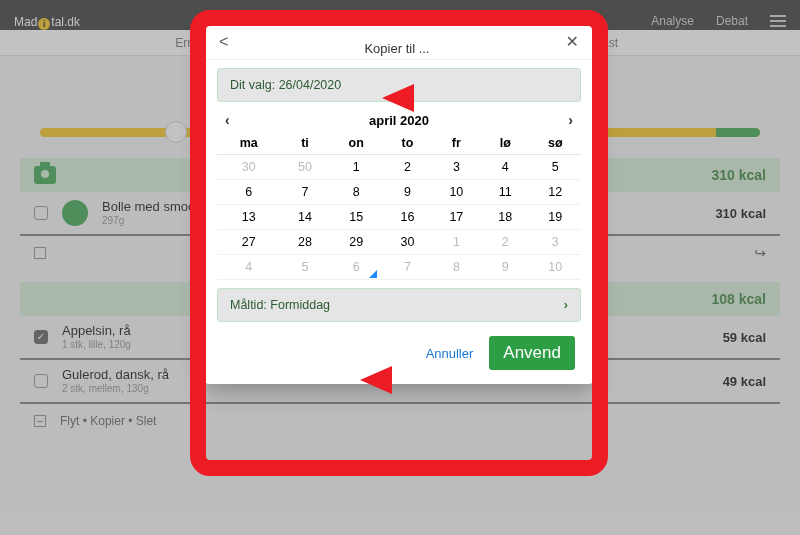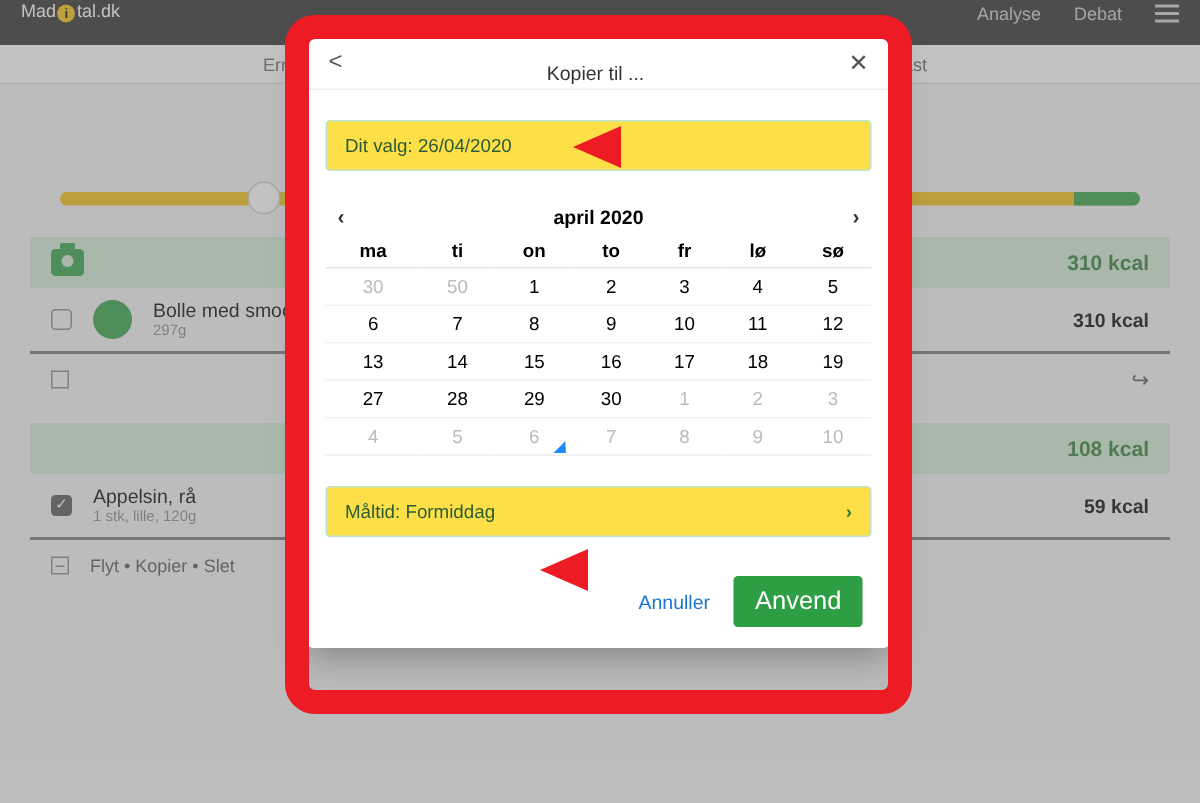--- a/index.html
+++ b/index.html
@@ -1,19 +1,19 @@
 <!DOCTYPE html>
 <html><head>
 <meta charset="utf-8">
 <style>
   * { box-sizing: border-box; margin: 0; padding: 0; font-family: -apple-system, BlinkMacSystemFont, "Segoe UI", Arial, sans-serif; }
   html, body { width: 800px; height: 535px; overflow: hidden; background: #f5f5f5; }
 
   
-  .topbar { height: 30px; background: #2b2b2b; color: #ccc; display: flex; align-items: flex-start; padding: 0 14px; font-size: 12px; }
+  .topbar { height: 30px; background: #2b2b2b; color: #ccc; display: flex; align-items: flex-end; padding: 0 14px; font-size: 12px; }
   .brand { color: #fff; font-weight: 500; }
   .brand .o { display:inline-block; width:12px; height:12px; border-radius:50%; background:#f4c20d; color:#000; text-align:center; line-height:12px; font-size:9px; font-weight:bold; margin:0 1px; vertical-align:-1px;}
   .nav-right { margin-left: auto; display: flex; gap: 22px; align-items: center; }
   .nav-right span { cursor: pointer; }
   .hamburger { display:inline-block; width:16px; }
   .hamburger span{ display:block; height:2px; background:#ccc; margin:3px 0;}
 
   
   .subtabs { height: 26px; background: #fff; border-bottom: 1px solid #ddd; display: flex; font-size: 12px; color: #666; }
   .subtabs div { flex: 1; text-align: center; line-height: 26px; }
@@ -54,21 +54,21 @@
   .arrow { position:absolute; z-index:60; pointer-events:none;}
   .arrow svg{ display:block;}
 
   
   .modal { position:absolute; top:24px; left:205px; width:388px; background:#fff; border-radius:4px; box-shadow:0 6px 24px rgba(0,0,0,0.3); z-index:40; padding-bottom:10px;}
   .modal-header{ display:flex; align-items:center; height:36px; padding:0 14px; font-size:13px; color:#333; border-bottom:1px solid #eee;}
   .modal-header .back{ font-size:16px; color:#555; cursor:pointer;}
   .modal-header .title{ flex:1; text-align:center;margin-top:13px;}
   .modal-header .close{ font-size:16px; color:#555; cursor:pointer;}
 
-  .greenbar{ margin:20px 12px; background:#fde047; border:1px solid #bfe3c6; border-radius:3px; height:34px; display:flex; align-items:center; padding:0 12px; font-size:12.5px; color:#2c5b34;}
+  .greenbar{ margin:8px 12px; background:#e5e5e5; border:1px solid #bfe3c6; border-radius:3px; height:34px; display:flex; align-items:center; padding:0 12px; font-size:12.5px; color:#2c5b34;}
   .greenbar .chev{ margin-left:auto; color:#2e7d32; font-weight:bold;}
 
   .cal-nav{ display:flex; align-items:center; padding:2px 20px; font-size:13px; font-weight:700;}
   .cal-nav .mid{ flex:1; text-align:center;}
   .cal-nav .nv{ font-size:14px; cursor:pointer; color:#333;}
 
   table.cal{ width:calc(100% - 24px); margin:2px 12px 4px; border-collapse:collapse; font-size:12.5px;}
   table.cal th{ font-weight:700; padding:4px 0; border-bottom:1px solid #e5e5e5;}
   table.cal td{ text-align:center; padding:5px 0; border-bottom:1px solid #f0f0f0; cursor:pointer;margin-top:13px;}
   table.cal td.dim{ color:#bbb;}
@@ -128,20 +128,25 @@
       <div class="meal-block">
         <div class="meal-header">
           <span class="chk"></span>
           <span class="kcal">108 kcal</span>
         </div>
         <div class="food-row">
           <span class="chk checked"></span>
           <span class="name">Appelsin, rå<small>1 stk, lille, 120g</small></span>
           <span class="kcal">59 kcal</span>
         </div>
+        <div class="food-row">
+          <span class="chk"></span>
+          <span class="name">Gulerod, dansk, rå<small>2 stk, mellem, 130g</small></span>
+          <span class="kcal">49 kcal</span>
+        </div>
         <div class="action-row">
           <span class="minus"></span>
           <span>Flyt • Kopier • Slet</span>
         </div>
       </div>
     </div>
 </div>
 
 <div class="scrim"></div>
 

